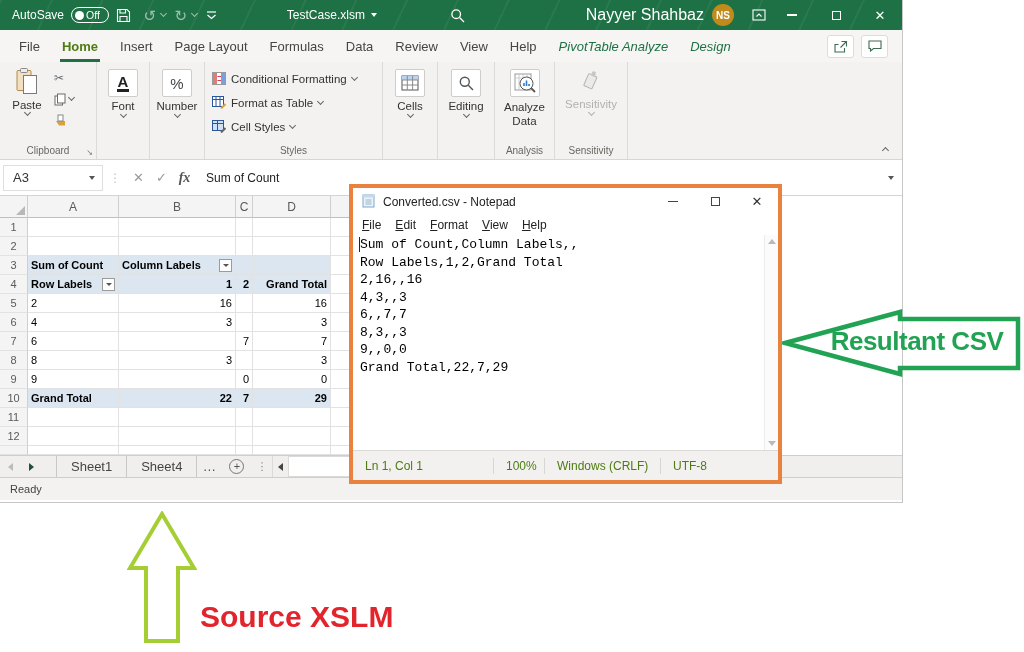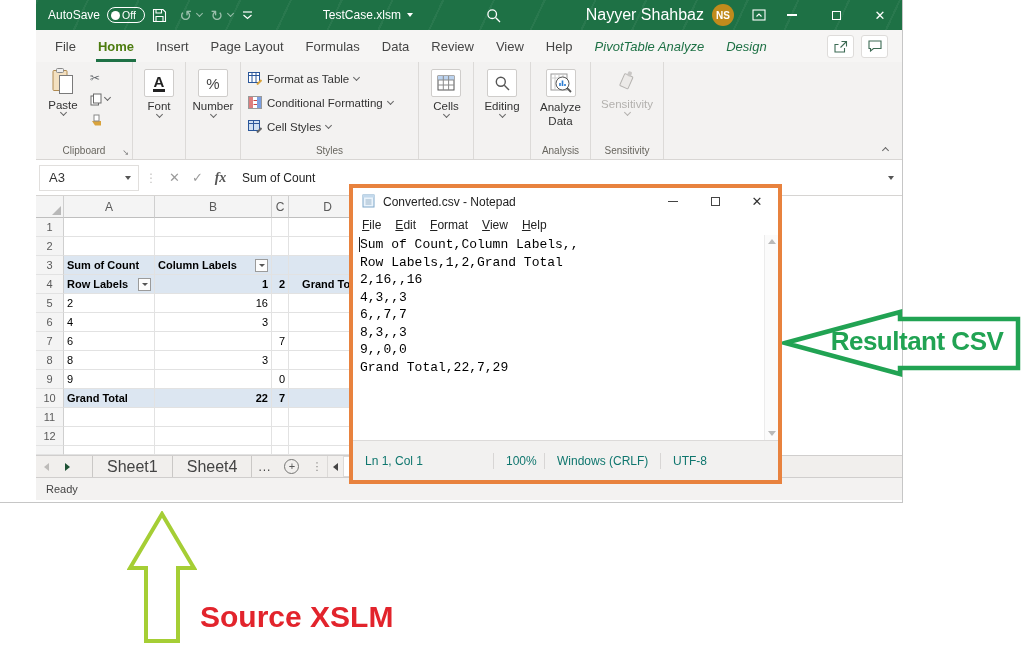--- a/index.html
+++ b/index.html
@@ -1,21 +1,21 @@
 <!DOCTYPE html>
 <html><head>
 <meta charset="utf-8">
 <style>
   html,body{margin:0;padding:0;background:#fff;width:1024px;height:652px;overflow:hidden;
     font-family:"Liberation Sans",sans-serif;-webkit-font-smoothing:antialiased;}
   *{box-sizing:border-box;}
 
   
   .excel{position:absolute;left:0;top:0;width:903px;height:503px;background:#fff;
-    border-right:1px solid #c6c6c6;border-bottom:1px solid #c6c6c6;padding-left:36px;}
+    border-right:1px solid #c6c6c6;border-bottom:1px solid #c6c6c6;}
 
   
   .xl-titlebar{height:30px;background:#1e7145;
     background-image:repeating-linear-gradient(115deg,rgba(255,255,255,.05) 0 2px,transparent 2px 46px);
     display:flex;align-items:center;padding-left:12px;color:#fff;font-size:12px;}
   .autosave-label{margin-right:7px;}
   .toggle{display:flex;align-items:center;gap:2px;border:1px solid #fff;border-radius:9px;
     height:16px;padding:0 8px 0 3px;font-size:10.5px;cursor:default;}
   .knob{width:9px;height:9px;border-radius:50%;background:#fff;}
   .tbtn{display:flex;align-items:center;justify-content:center;width:22px;height:22px;margin-left:4px;}
@@ -110,21 +110,21 @@
   .filterbtn .tri-dn{border-left-width:3px;border-right-width:3px;border-top-width:3.5px;}
 
   
   .sheetbar{height:22px;background:#f1efed;border-top:1px solid #d0cecd;display:flex;align-items:center;}
   .tri-l{display:inline-block;width:0;height:0;border-top:4px solid transparent;border-bottom:4px solid transparent;
     border-right:5px solid #444;}
   .tri-r{display:inline-block;width:0;height:0;border-top:4px solid transparent;border-bottom:4px solid transparent;
     border-left:5px solid #1e5135;}
   .tri-l.pale{border-right-color:#bdbbb9;}
   .nav{margin:0 8px;}
-  .stab{padding:0 14px;height:100%;display:flex;align-items:center;font-size:16px;color:#444;
+  .stab{padding:0 14px;height:100%;display:flex;align-items:center;font-size:13px;color:#444;
     border-right:1px solid #cac8c6;}
   .stab.first{border-left:1px solid #cac8c6;margin-left:14px;}
   .smore{font-size:12px;color:#444;padding:0 6px;letter-spacing:1px;}
   .addsheet{width:15px;height:15px;border:1px solid #767674;border-radius:50%;color:#555;font-size:11px;
     line-height:12px;text-align:center;margin:0 7px;}
   .sdots{color:#8a8886;font-size:11px;margin:0 5px;}
   .hscroll{display:flex;align-items:center;height:100%;flex:1;background:#f1efed;}
   .hscroll .arrowbox{width:16px;height:100%;display:flex;align-items:center;justify-content:center;
     border-left:1px solid #dcdad8;}
   .hscroll .track{width:72px;height:100%;background:#fff;border:1px solid #dcdad8;}
@@ -142,22 +142,22 @@
   .np-menu span{padding:0 7px;display:inline-block;}
   .np-menu span::first-letter{text-decoration:underline;}
   .np-body{flex:1;display:flex;position:relative;overflow:hidden;}
   .np-text{flex:1;font-family:"Liberation Mono","DejaVu Sans Mono",monospace;font-size:13px;
     line-height:17.5px;color:#000;padding:1px 4px 0 7px;position:relative;}
   .np-caret{position:absolute;left:6px;top:2px;width:1px;height:15px;background:#222;}
   .np-scroll{width:14px;background:#fbfbfb;border-left:1px solid #ececec;position:relative;}
   .sarr{position:absolute;left:3px;width:0;height:0;border-left:4px solid transparent;border-right:4px solid transparent;}
   .sarr.up{top:4px;border-bottom:5px solid #b9b9b9;}
   .sarr.down{bottom:4px;border-top:5px solid #b9b9b9;}
-  .np-status{height:40px;background:#f2f1f0;border-top:1px solid #dcdad9;display:flex;align-items:center;
-    font-size:12px;color:#0f766e;flex:none;}
+  .np-status{height:30px;background:#f2f1f0;border-top:1px solid #dcdad9;display:flex;align-items:center;
+    font-size:12px;color:#4d7c0f;flex:none;}
   .nps{padding-left:12px;height:16px;display:flex;align-items:center;border-left:1px solid #d8d6d5;}
   .nps.c1{width:140px;border-left:none;}
   .nps.c2{width:51px;}
   .nps.c3{width:116px;}
   .nps.c4{flex:1;}
 
   
   .ann-resultant{position:absolute;left:782px;top:308px;width:240px;height:70px;z-index:20;}
   .ann-resultant svg{position:absolute;left:0;top:0;}
   .ann-text{position:absolute;left:34px;top:0;width:202px;height:66px;display:flex;align-items:center;
@@ -307,38 +307,38 @@
         <span class="bb-label">Number</span>
         <i class="chev"></i>
       </div>
     </div>
 
     <div class="rgroup g-styles">
       <div class="styles-col">
         <div class="srow">
           <span>
             <svg width="14" height="13" viewBox="0 0 14 13">
-                <rect x="0.5" y="0.5" width="11" height="10" fill="#fff" stroke="#2b579a"></rect>
-                <path d="M0.5 3.5h11M4 0.5v10M8 0.5v10" stroke="#2b579a"></path>
-                <path d="M9 12.5L13.5 8" stroke="#d9a33c" stroke-width="2"></path>
+                <rect x="0.5" y="0.5" width="13" height="12" fill="#fff" stroke="#999"></rect>
+                <rect x="1" y="1" width="4" height="11" fill="#dd7e7e"></rect>
+                <rect x="9" y="1" width="4" height="11" fill="#7b9fe0"></rect>
+                <path d="M5.5 4.5h3.5M5.5 8.5h3.5" stroke="#c44"></path>
               </svg>
           </span>
-          <span>Format as Table</span>
+          <span>Conditional Formatting</span>
           <i class="chev"></i>
         </div>
         <div class="srow">
           <span>
             <svg width="14" height="13" viewBox="0 0 14 13">
-                <rect x="0.5" y="0.5" width="13" height="12" fill="#fff" stroke="#999"></rect>
-                <rect x="1" y="1" width="4" height="11" fill="#dd7e7e"></rect>
-                <rect x="9" y="1" width="4" height="11" fill="#7b9fe0"></rect>
-                <path d="M5.5 4.5h3.5M5.5 8.5h3.5" stroke="#c44"></path>
+                <rect x="0.5" y="0.5" width="11" height="10" fill="#fff" stroke="#2b579a"></rect>
+                <path d="M0.5 3.5h11M4 0.5v10M8 0.5v10" stroke="#2b579a"></path>
+                <path d="M9 12.5L13.5 8" stroke="#d9a33c" stroke-width="2"></path>
               </svg>
           </span>
-          <span>Conditional Formatting</span>
+          <span>Format as Table</span>
           <i class="chev"></i>
         </div>
         <div class="srow">
           <span>
             <svg width="14" height="13" viewBox="0 0 14 13">
                 <rect x="0.5" y="0.5" width="11" height="10" fill="#cfe0f2" stroke="#2b579a"></rect>
                 <path d="M0.5 3.5h11M5.5 0.5v10" stroke="#2b579a"></path>
                 <path d="M9 12.5L13.5 8" stroke="#666" stroke-width="2"></path>
               </svg>
           </span>

